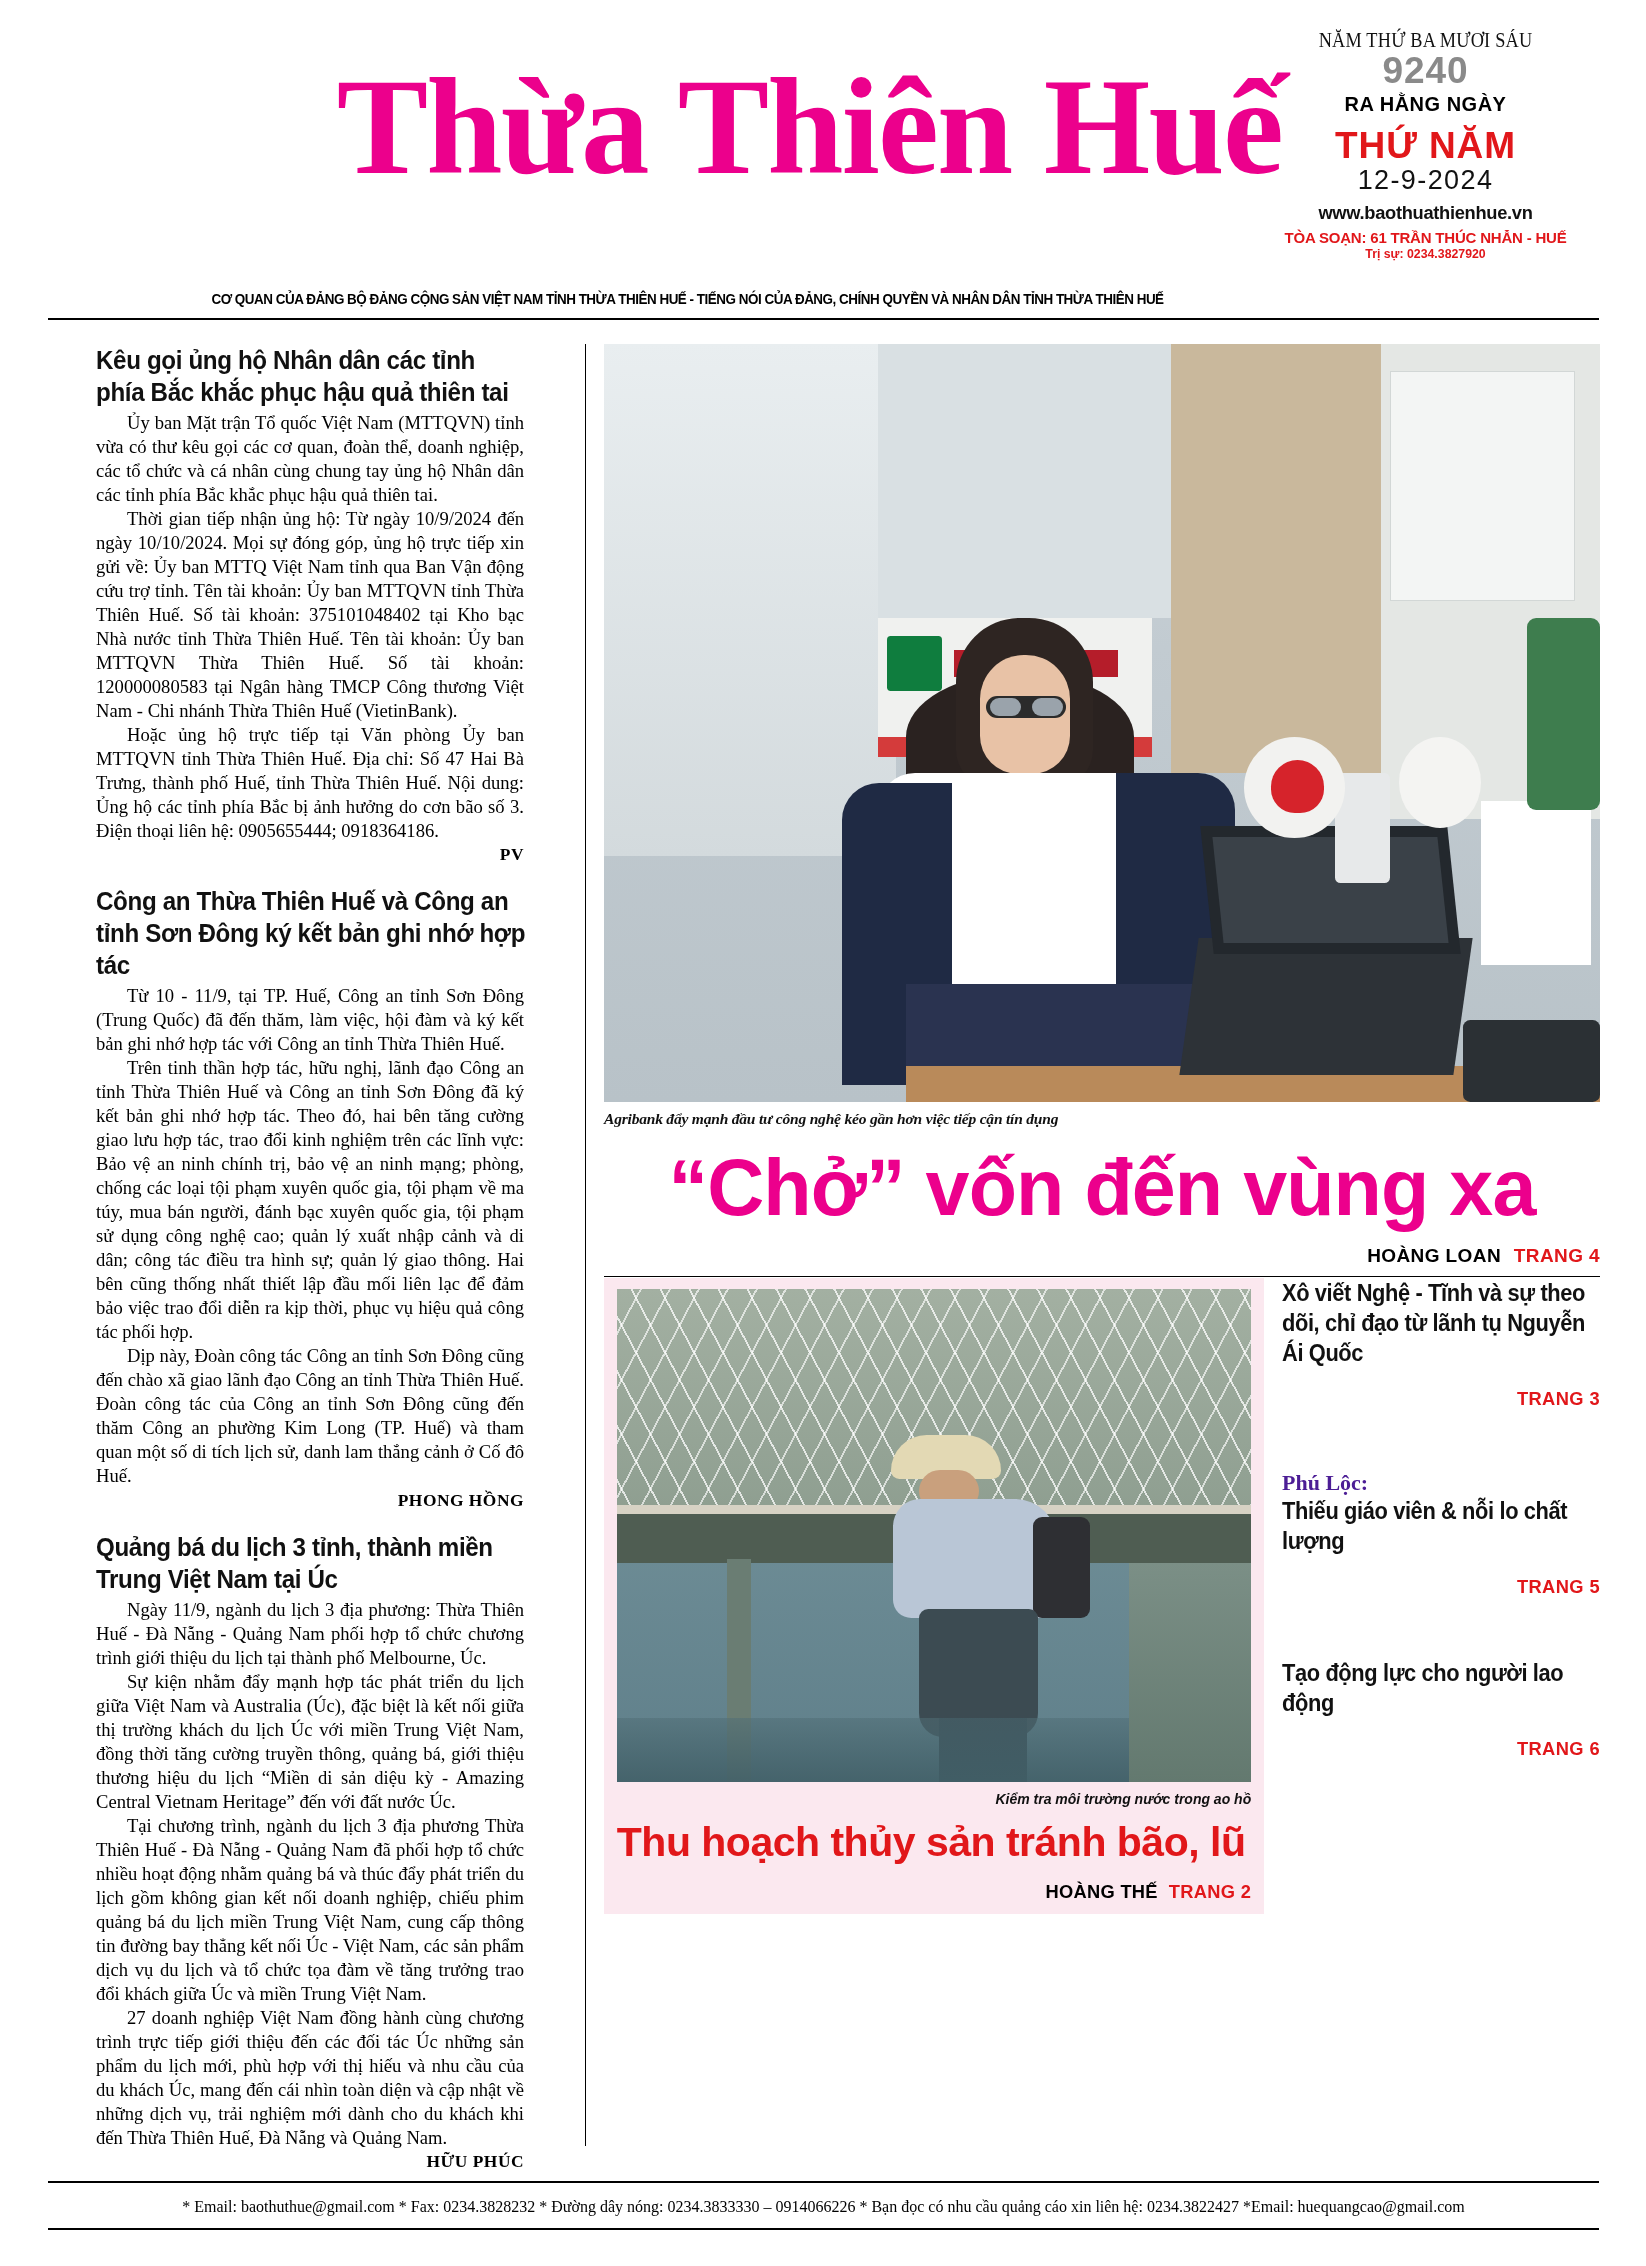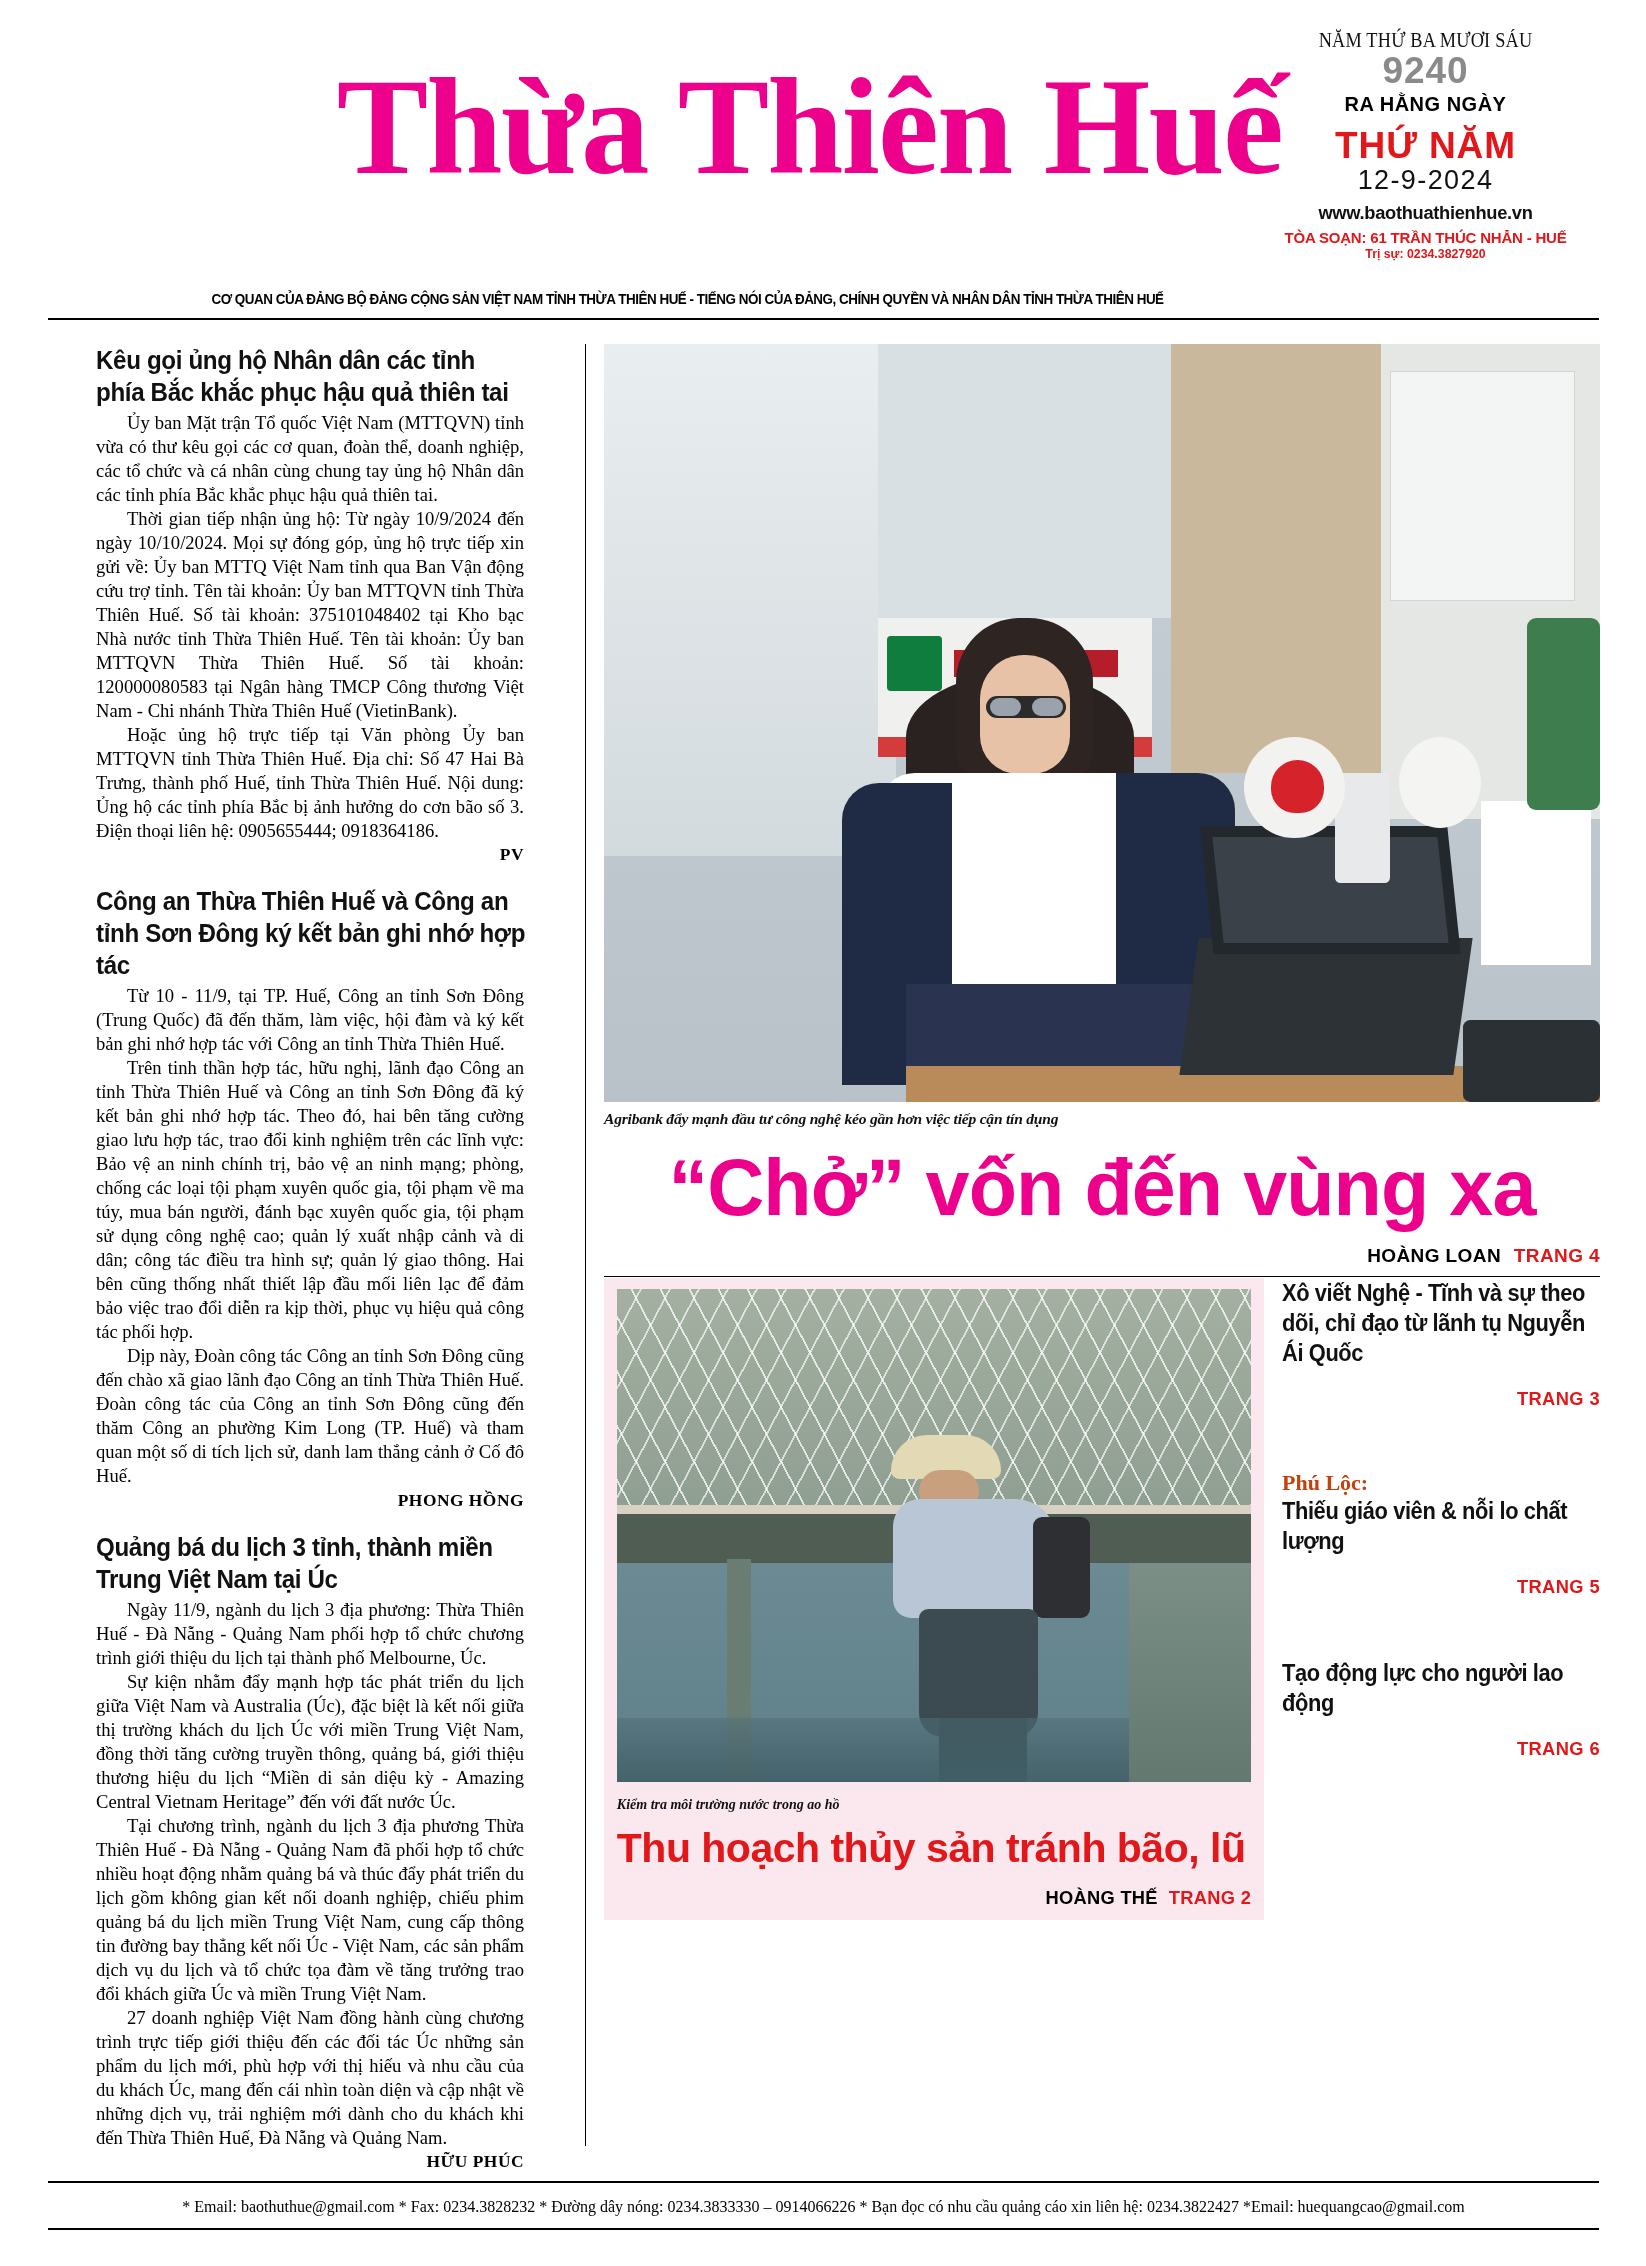--- a/index.html
+++ b/index.html
@@ -250,27 +250,28 @@
     box-sizing: border-box;
     position: relative;
   }
   .photo-second {
     width: 634px; height: 493px;
     position: relative;
     overflow: hidden;
     background: #7d8b7e;
   }
   .cap2 {
-    font-family: Liberation Serif, serif;
+    font-family: Liberation Sans, sans-serif;
     font-style: italic;
     font-weight: bold;
     font-size: 14px;
     line-height: 18.3px;
     color: #111;
-    margin-top: 14px;
+    margin-top: 8px;
+    text-align: right;
   }
   .lower-head {
     font-family: "Liberation Sans", sans-serif;
     font-weight: bold;
     font-size: 41px;
     line-height: 51px;
     color: #e1171a;
     letter-spacing: -0.5px;
     margin-top: 9.1px;
     white-space: nowrap;
@@ -291,21 +292,21 @@
     position: absolute;
     left: 1234px; top: 934px;
     width: 318px;
   }
   .teaser { margin-bottom: 9.1px; }
   .teaser-kicker {
     font-family: "Liberation Serif", serif;
     font-weight: bold;
     font-size: 22px;
     line-height: 25.6px;
-    color: #c2410c;
+    color: #4c1d95;
   }
   .teaser-title {
     font-family: "Liberation Sans", sans-serif;
     font-weight: bold;
     font-size: 23px;
     line-height: 30px;
     letter-spacing: -0.4px;
     color: #111;
     transform: scaleX(0.95);
     transform-origin: left top;

